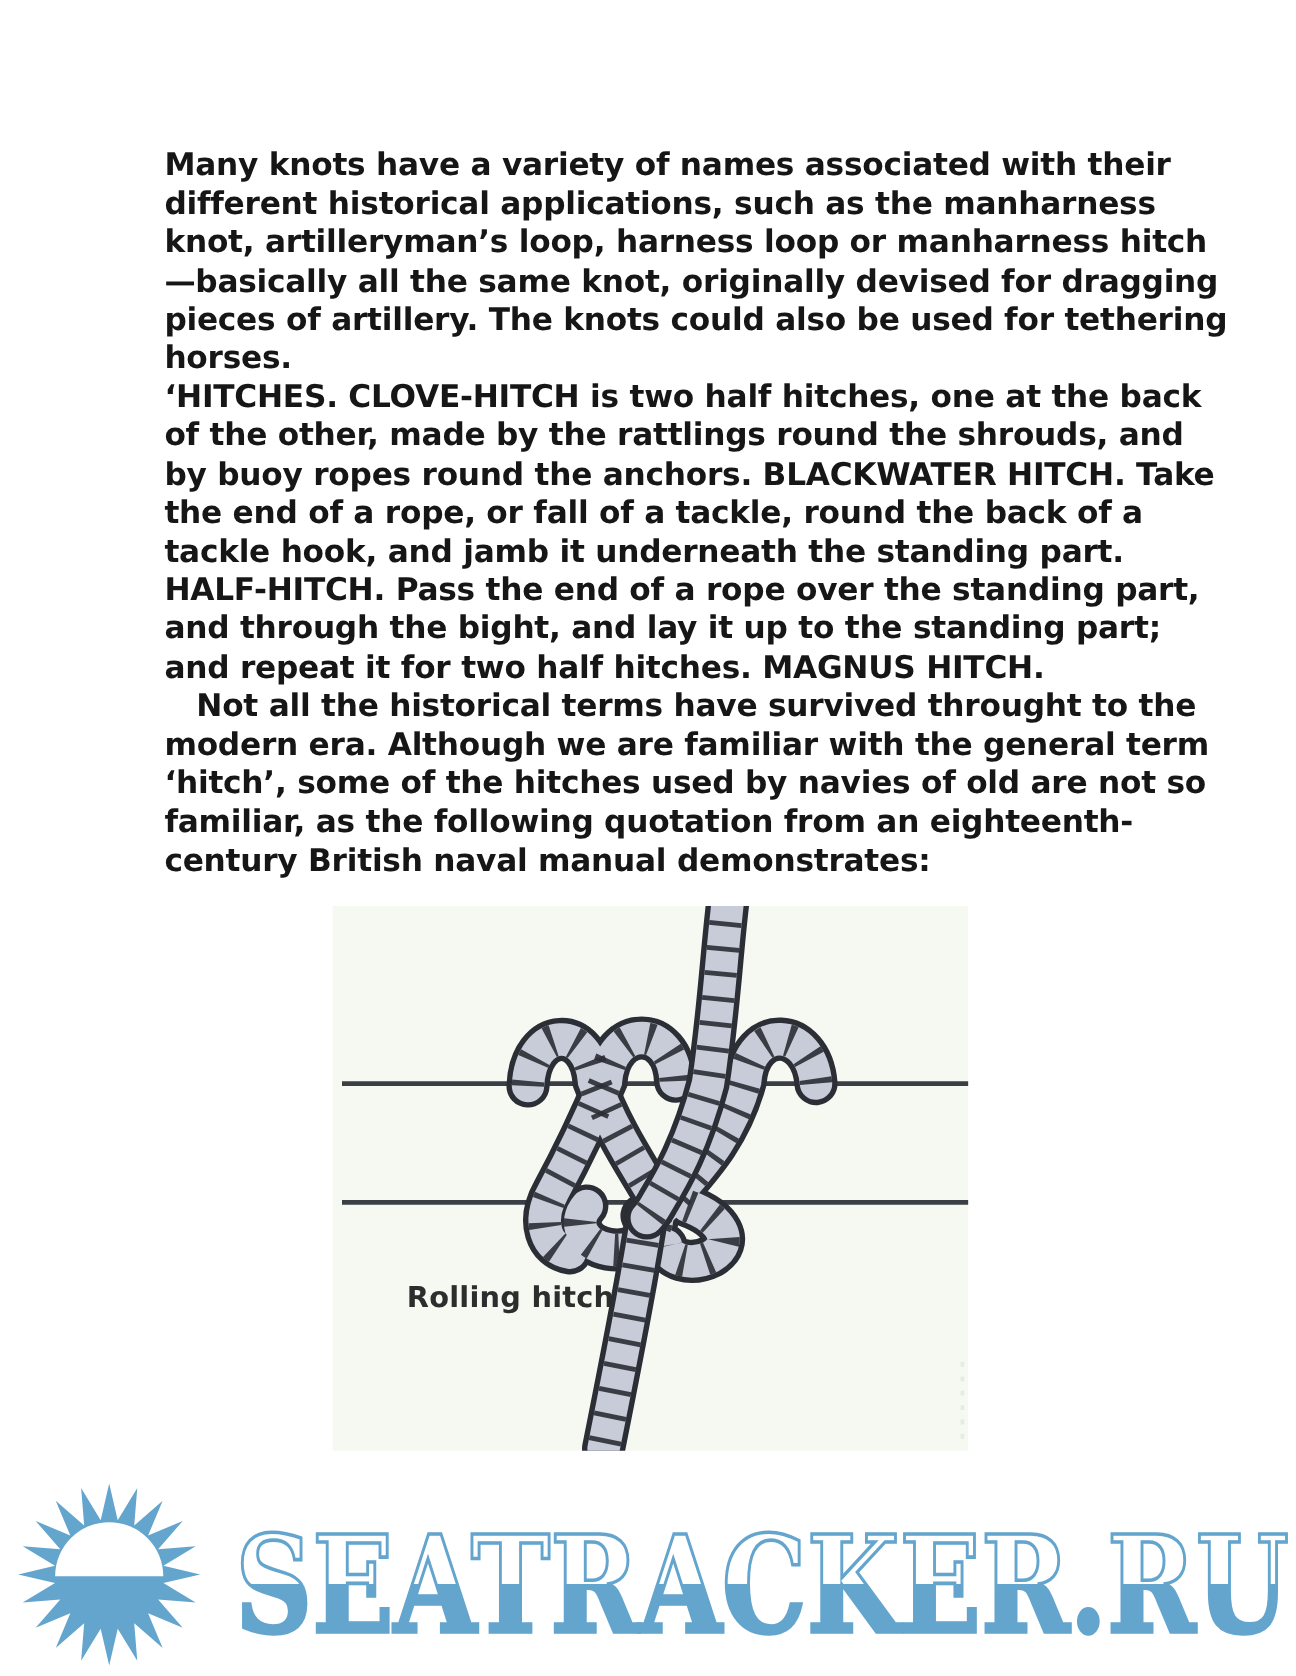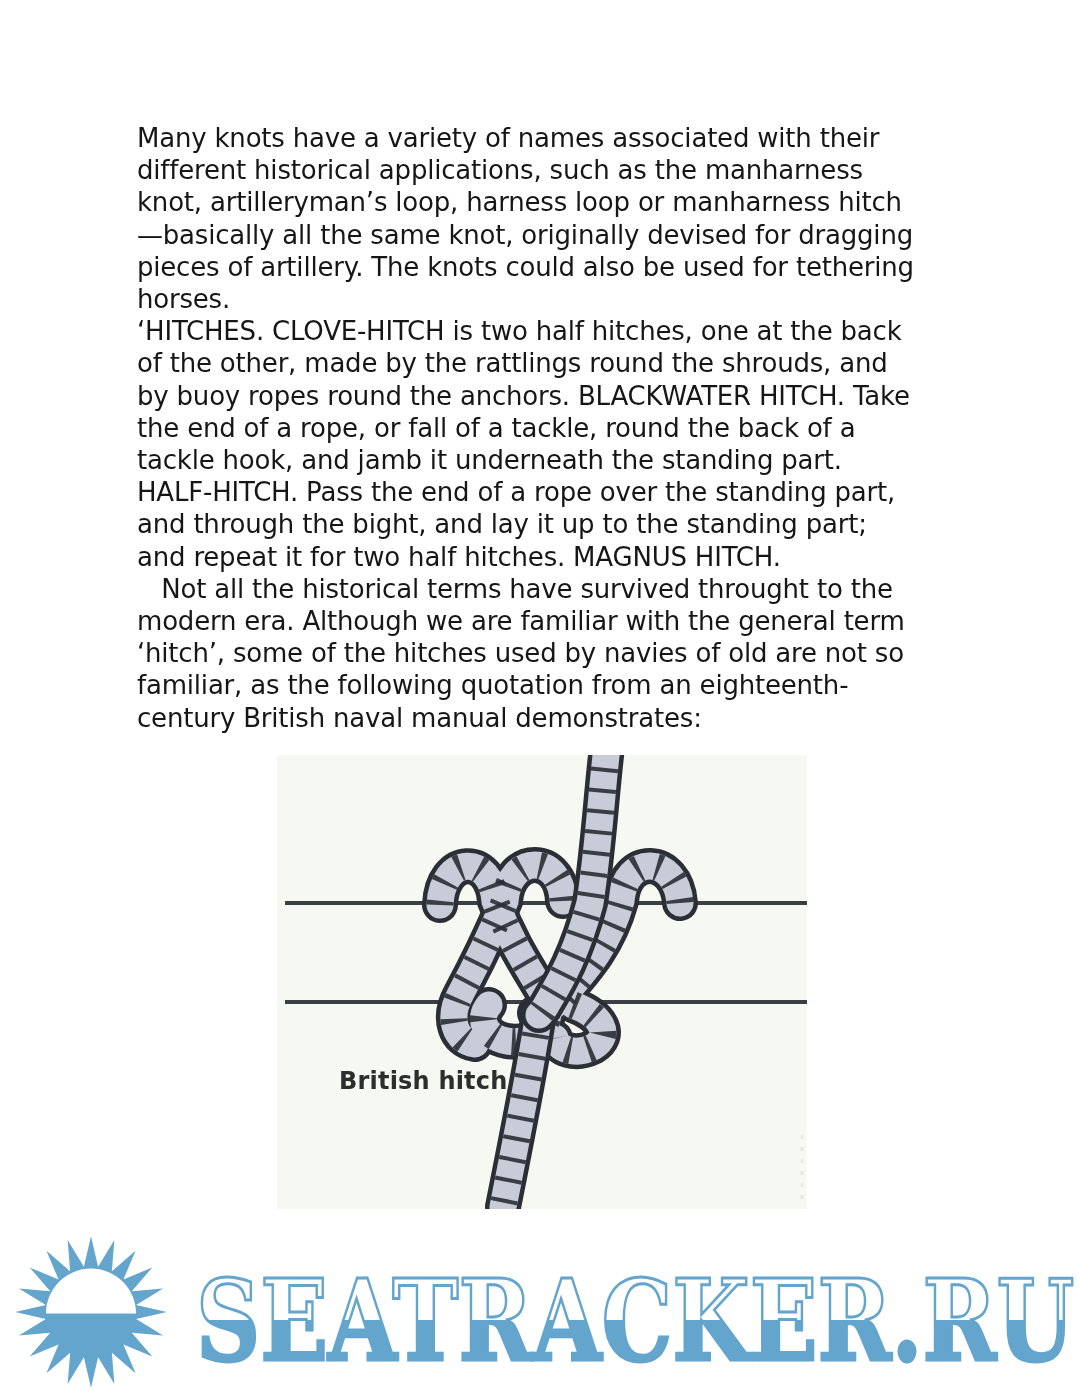--- a/index.html
+++ b/index.html
@@ -13,20 +13,21 @@
 
   
   .text-block {
     position: absolute;
     left: 137px; top: 122px;
     width: 920px;
     color: #161616;
     font-size: 26px;
     line-height: 32.2px;
     letter-spacing: -0.2px;
+    font-weight: bold;
   }
   .text-block p {
     margin: 0;
     white-space: pre-wrap;
   }
 
   
   .figure {
     position: absolute;
     left: 277px; top: 755px;
@@ -149,21 +150,21 @@
       <use href="#seg-standing"></use>
     </g>
     <g class="rope-f" stroke="#c7ccd8">
       <use href="#seg-standing"></use>
     </g>
     <g class="rope-t" stroke="#2b2e35">
       <use href="#seg-standing"></use>
     </g>
   </svg>
 
-  <div class="figure-caption">British hitch</div>
+  <div class="figure-caption">Rolling hitch</div>
 </div>
 
 <div class="watermark">
 
   <svg class="wm-sun" viewBox="0 0 100 100">
     <polygon points="50,2 54.5,21.4 64.8,4.4 63.2,24.2 78.2,11.2 70.5,29.5 88.8,21.8 75.8,36.8 95.6,35.2 78.6,45.5 98,50 78.6,54.5 95.6,64.8 75.8,63.2 88.8,78.2 70.5,70.5 78.2,88.8 63.2,75.8 64.8,95.6 54.5,78.6 50,98 45.5,78.6 35.2,95.6 36.8,75.8 21.8,88.8 29.5,70.5 11.2,78.2 24.2,63.2 4.4,64.8 21.4,54.5 2,50 21.4,45.5 4.4,35.2 24.2,36.8 11.2,21.8 29.5,29.5 21.8,11.2 36.8,24.2 35.2,4.4 45.5,21.4" fill="#64a5ce"></polygon>
     <path d="M 21.5,51 A 28.5,28.5 0 0 1 78.5,51 Z" fill="#ffffff"></path>
   </svg>
 
   <svg class="wm-text-svg" viewBox="0 0 890 120">

